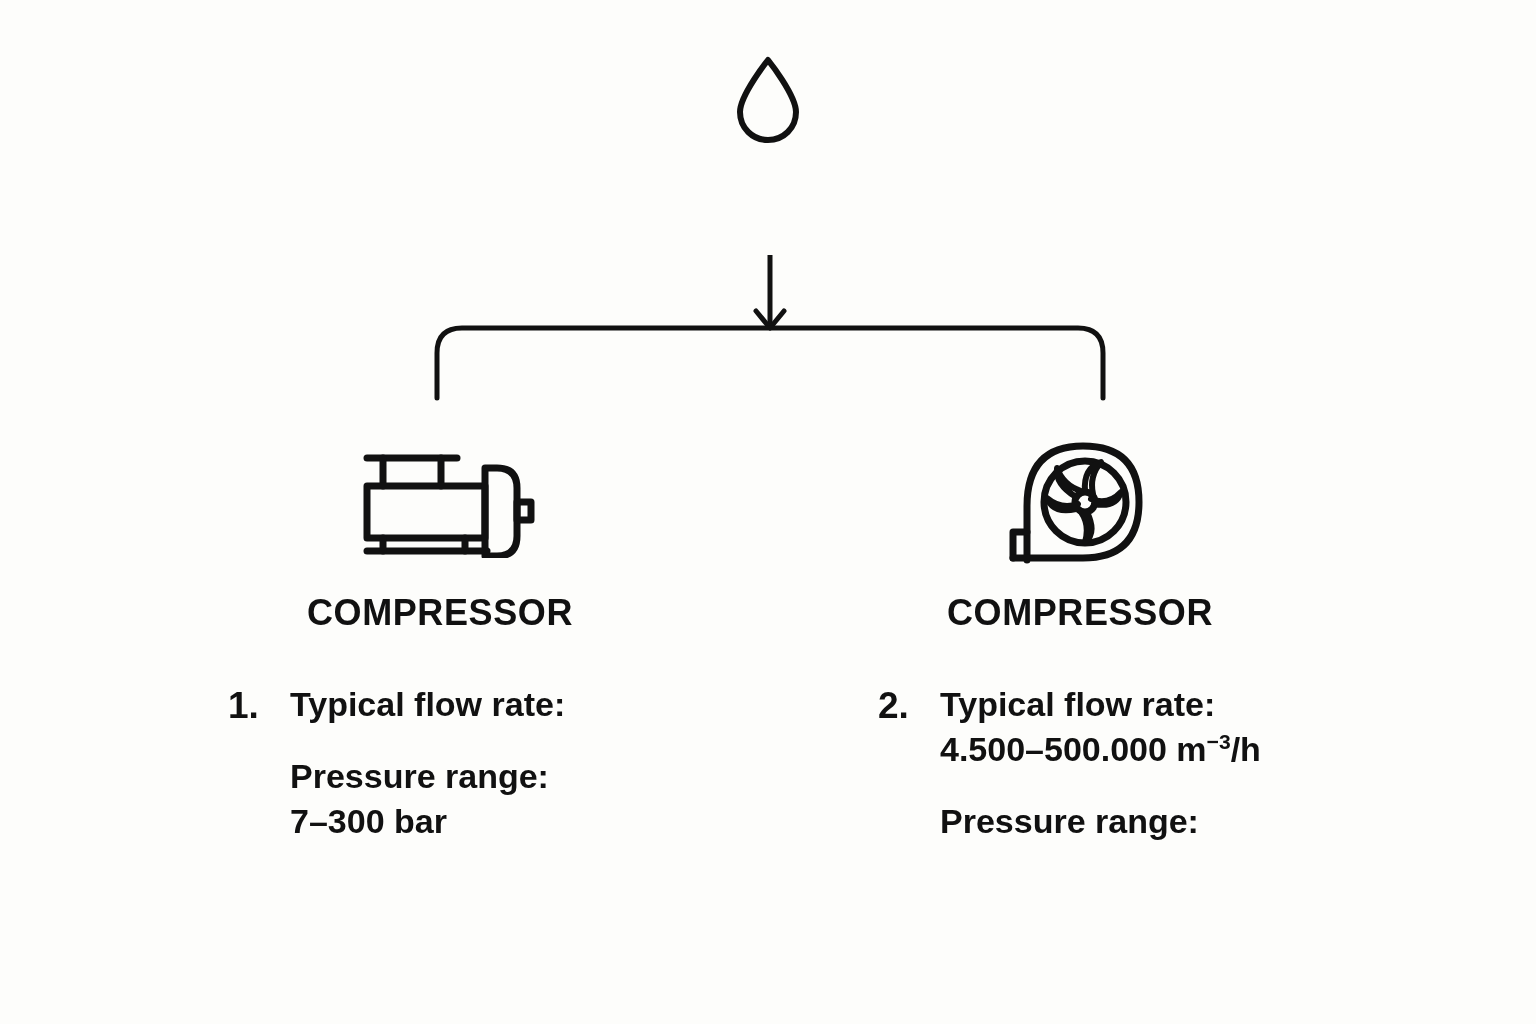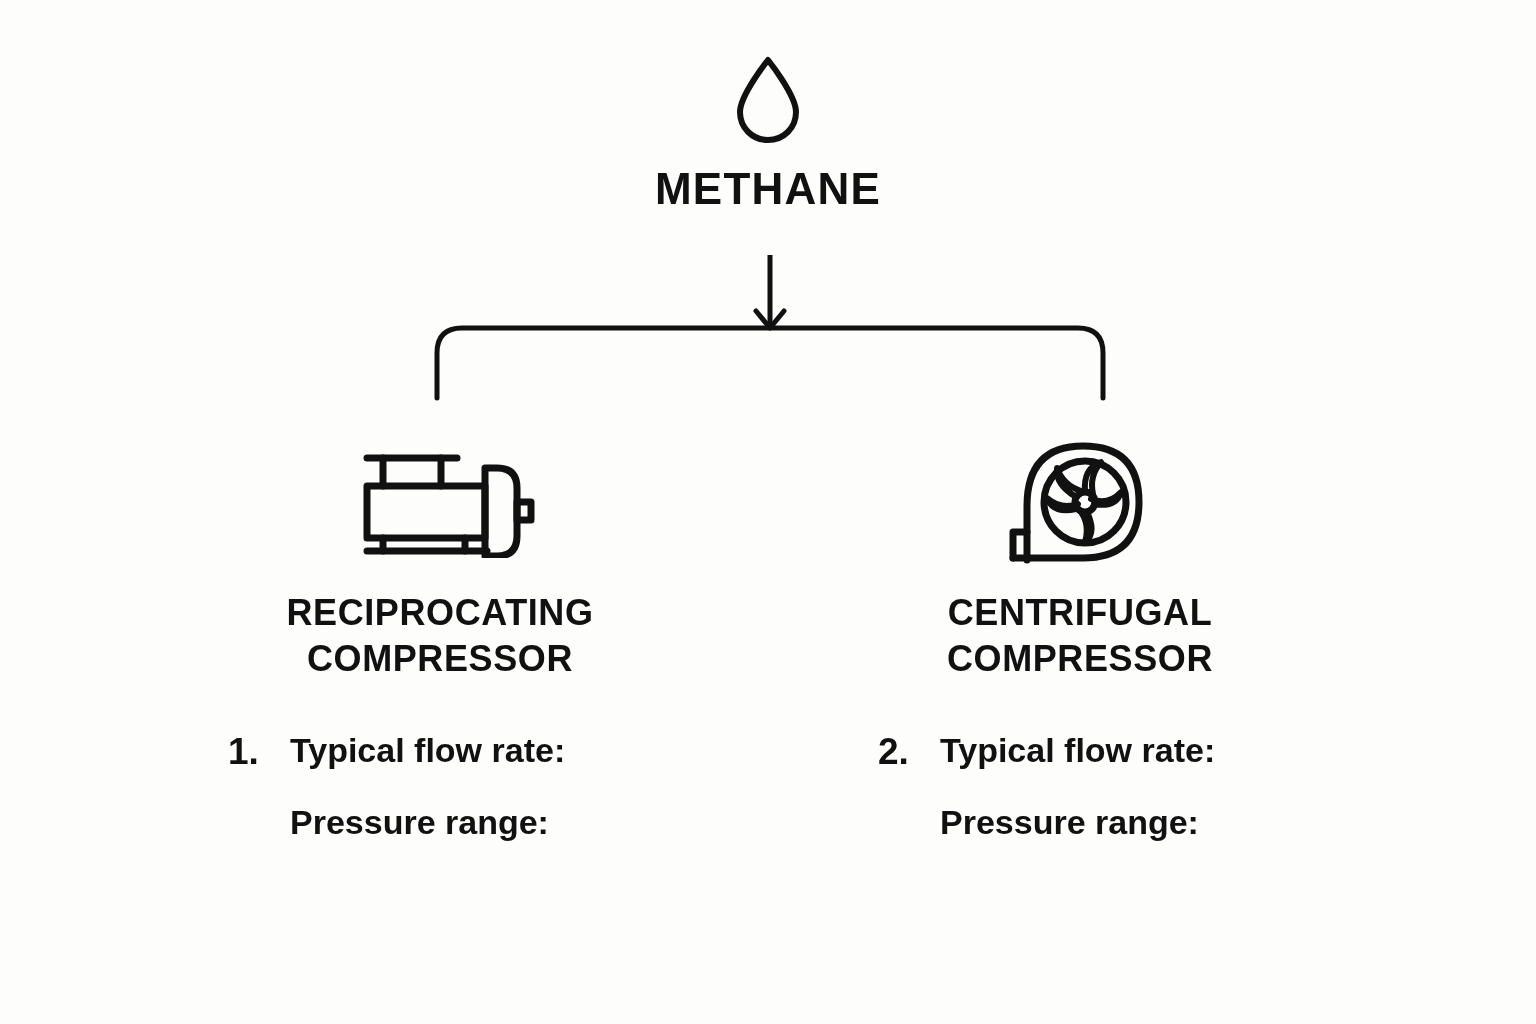--- a/index.html
+++ b/index.html
@@ -110,21 +110,20 @@
 </style>
 </head>
 <body>
 
 <div id="canvas">
 
   <div class="source-node">
     <svg class="drop-icon" viewBox="0 0 68 90">
       <path d="M34 5 C34 5 62 40 62 57 C62 73 49.5 85 34 85 C18.5 85 6 73 6 57 C6 40 34 5 34 5 Z" fill="none" stroke="#111111" stroke-width="6" stroke-linejoin="round" stroke-linecap="round"></path>
     </svg>
-    <div class="source-label">METHANE</div>
   </div>
 
   <svg class="connector" viewBox="0 0 740 170">
 
     <line x1="370" y1="10" x2="370" y2="82" stroke="#111111" stroke-width="5" stroke-linecap="butt"></line>
 
     <path d="M356 66 L370 83 L384 66" fill="none" stroke="#111111" stroke-width="5" stroke-linecap="round" stroke-linejoin="round"></path>
 
     <path d="M37 153 L37 108 Q37 83 62 83 L678 83 Q703 83 703 108 L703 153" fill="none" stroke="#111111" stroke-width="5" stroke-linecap="round"></path>
   </svg>
@@ -146,32 +145,32 @@
           <rect x="172" y="56" width="14" height="18"></rect>
 
           <line x1="22" y1="105" x2="142" y2="105"></line>
           <line x1="38" y1="92" x2="38" y2="105"></line>
           <line x1="120" y1="92" x2="120" y2="105"></line>
         </g>
       </svg>
     </div>
 
     <div class="branch-title">
-      <div>RECIPROCATING</div>
       <div>COMPRESSOR</div>
     </div>
 
     <div class="spec-block">
       <div class="spec-number">1.</div>
       <div class="spec-lines">
         <div class="spec-group">
           <div class="spec-line">Typical flow rate:</div>
         </div>
         <div class="spec-group">
           <div class="spec-line">Pressure range:</div>
+          <div class="spec-line"><span>7–300 bar</span><sup></sup><span></span></div>
         </div>
       </div>
     </div>
   </div>
 
   <div class="branch branch-right">
 
     <div class="branch-icon-wrap">
       <svg width="150" height="140" viewBox="0 0 150 140">
         <g fill="none" stroke="#111111" stroke-width="7" stroke-linecap="round" stroke-linejoin="round">
@@ -189,29 +188,29 @@
           <path d="M80 60 Q78 36 96 30 Q84 44 88 62"></path>
           <path d="M71 65 Q50 52 52 36 Q58 53 76 59"></path>
           <path d="M71 77 Q48 82 42 66 Q56 78 73 72"></path>
           <path d="M82 80 Q92 101 80 110 Q85 93 76 80"></path>
           <path d="M89 72 Q111 76 116 60 Q103 74 86 67"></path>
         </g>
       </svg>
     </div>
 
     <div class="branch-title">
-      <div>CENTRIFUGAL</div>
       <div>COMPRESSOR</div>
     </div>
 
     <div class="spec-block">
       <div class="spec-number">2.</div>
       <div class="spec-lines">
         <div class="spec-group">
           <div class="spec-line">Typical flow rate:</div>
+          <div class="spec-line"><span>4.500–500.000 m</span><sup>−3</sup><span>/h</span></div>
         </div>
         <div class="spec-group">
           <div class="spec-line">Pressure range:</div>
         </div>
       </div>
     </div>
   </div>
 
 </div>
 

